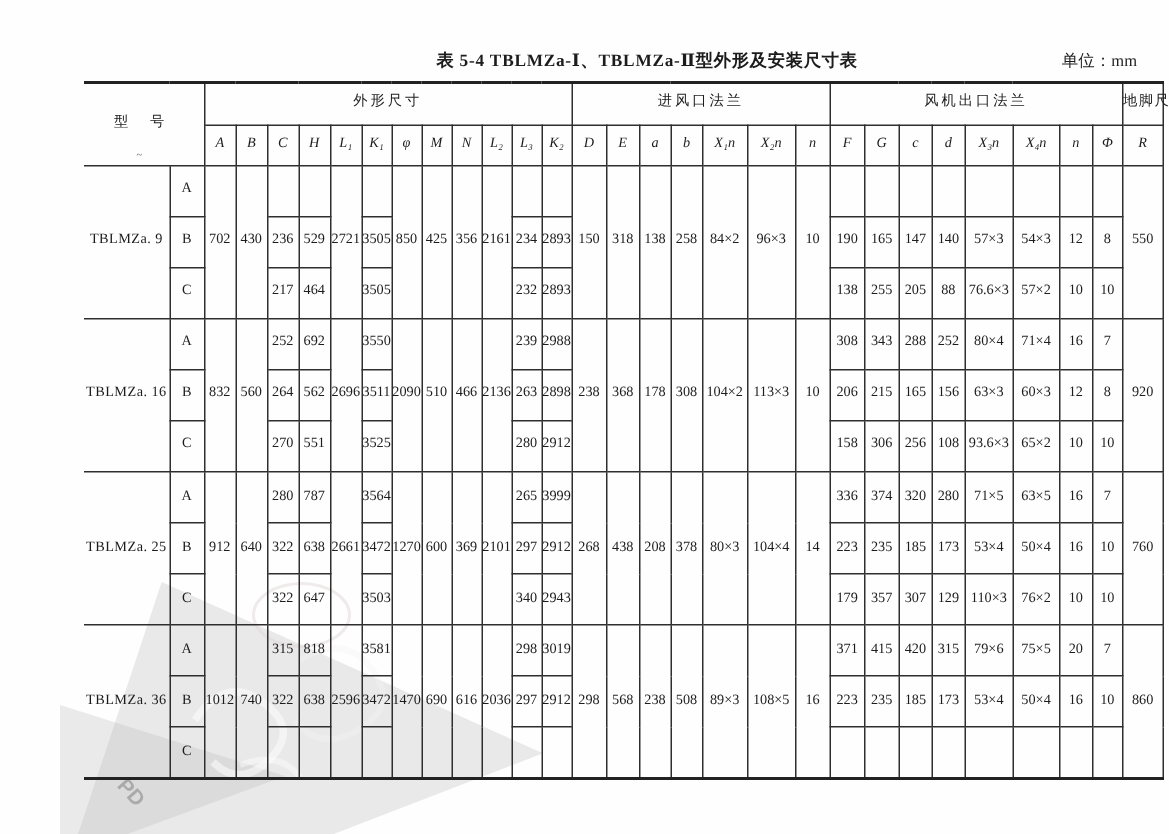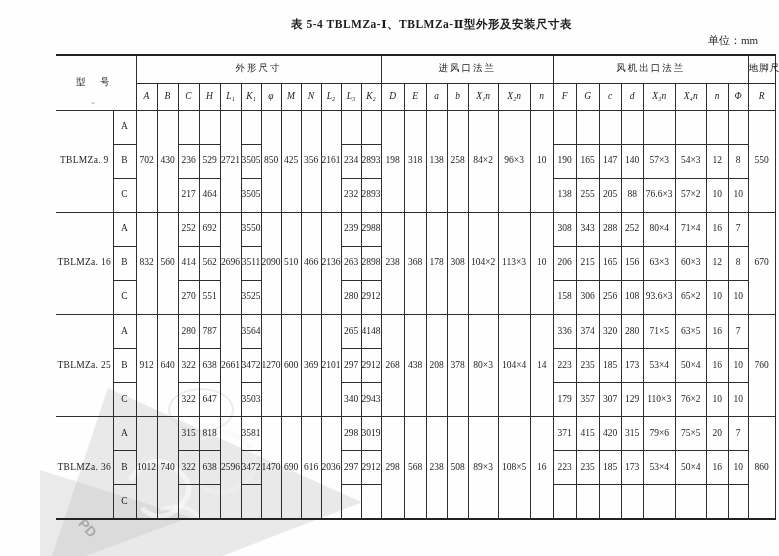--- a/index.html
+++ b/index.html
@@ -2,21 +2,21 @@
 <html><head>
 <meta charset="utf-8">
 <style>
   html,body{margin:0;padding:0;}
   body{
     width:779px;height:556px;position:relative;overflow:hidden;
     background:#fefefe;color:#1c1c1c;
     font-family:"Liberation Serif","DejaVu Serif",serif;
   }
   .page-title{
-    position:absolute;left:291px;top:17px;
+    position:absolute;left:291px;top:33px;
     font-size:11.5px;font-weight:bold;letter-spacing:.5px;white-space:nowrap;
   }
   .unit-label{
     position:absolute;right:21px;top:33px;font-size:11px;white-space:nowrap;
   }
   table.dims{
     position:absolute;left:56px;top:54px;width:719px;height:466px;
     border-collapse:collapse;table-layout:fixed;z-index:2;
     border-top:2px solid #222;border-bottom:2px solid #222;border-right:1px solid #2c2c2c;
   }
@@ -155,21 +155,21 @@
         <td class="val"></td>
         <td class="val"></td>
         <td class="val" rowspan="3">2721</td>
         <td class="val"></td>
         <td class="val" rowspan="3">850</td>
         <td class="val" rowspan="3">425</td>
         <td class="val" rowspan="3">356</td>
         <td class="val" rowspan="3">2161</td>
         <td class="val"></td>
         <td class="val"></td>
-        <td class="val" rowspan="3">198</td>
+        <td class="val" rowspan="3">150</td>
         <td class="val" rowspan="3">318</td>
         <td class="val" rowspan="3">138</td>
         <td class="val" rowspan="3">258</td>
         <td class="val" rowspan="3">84×2</td>
         <td class="val" rowspan="3">96×3</td>
         <td class="val" rowspan="3">10</td>
         <td class="val"></td>
         <td class="val"></td>
         <td class="val"></td>
         <td class="val"></td>
@@ -234,25 +234,25 @@
         <td class="val" rowspan="3">113×3</td>
         <td class="val" rowspan="3">10</td>
         <td class="val">308</td>
         <td class="val">343</td>
         <td class="val">288</td>
         <td class="val">252</td>
         <td class="val">80×4</td>
         <td class="val">71×4</td>
         <td class="val">16</td>
         <td class="val">7</td>
-        <td class="val" rowspan="3">670</td>
+        <td class="val" rowspan="3">920</td>
       </tr>
       <tr>
         <td class="variant">B</td>
-        <td class="val">414</td>
+        <td class="val">264</td>
         <td class="val">562</td>
         <td class="val">3511</td>
         <td class="val">263</td>
         <td class="val">2898</td>
         <td class="val">206</td>
         <td class="val">215</td>
         <td class="val">165</td>
         <td class="val">156</td>
         <td class="val">63×3</td>
         <td class="val">60×3</td>
@@ -282,21 +282,21 @@
         <td class="val" rowspan="3">640</td>
         <td class="val">280</td>
         <td class="val">787</td>
         <td class="val" rowspan="3">2661</td>
         <td class="val">3564</td>
         <td class="val" rowspan="3">1270</td>
         <td class="val" rowspan="3">600</td>
         <td class="val" rowspan="3">369</td>
         <td class="val" rowspan="3">2101</td>
         <td class="val">265</td>
-        <td class="val">4148</td>
+        <td class="val">3999</td>
         <td class="val" rowspan="3">268</td>
         <td class="val" rowspan="3">438</td>
         <td class="val" rowspan="3">208</td>
         <td class="val" rowspan="3">378</td>
         <td class="val" rowspan="3">80×3</td>
         <td class="val" rowspan="3">104×4</td>
         <td class="val" rowspan="3">14</td>
         <td class="val">336</td>
         <td class="val">374</td>
         <td class="val">320</td>

